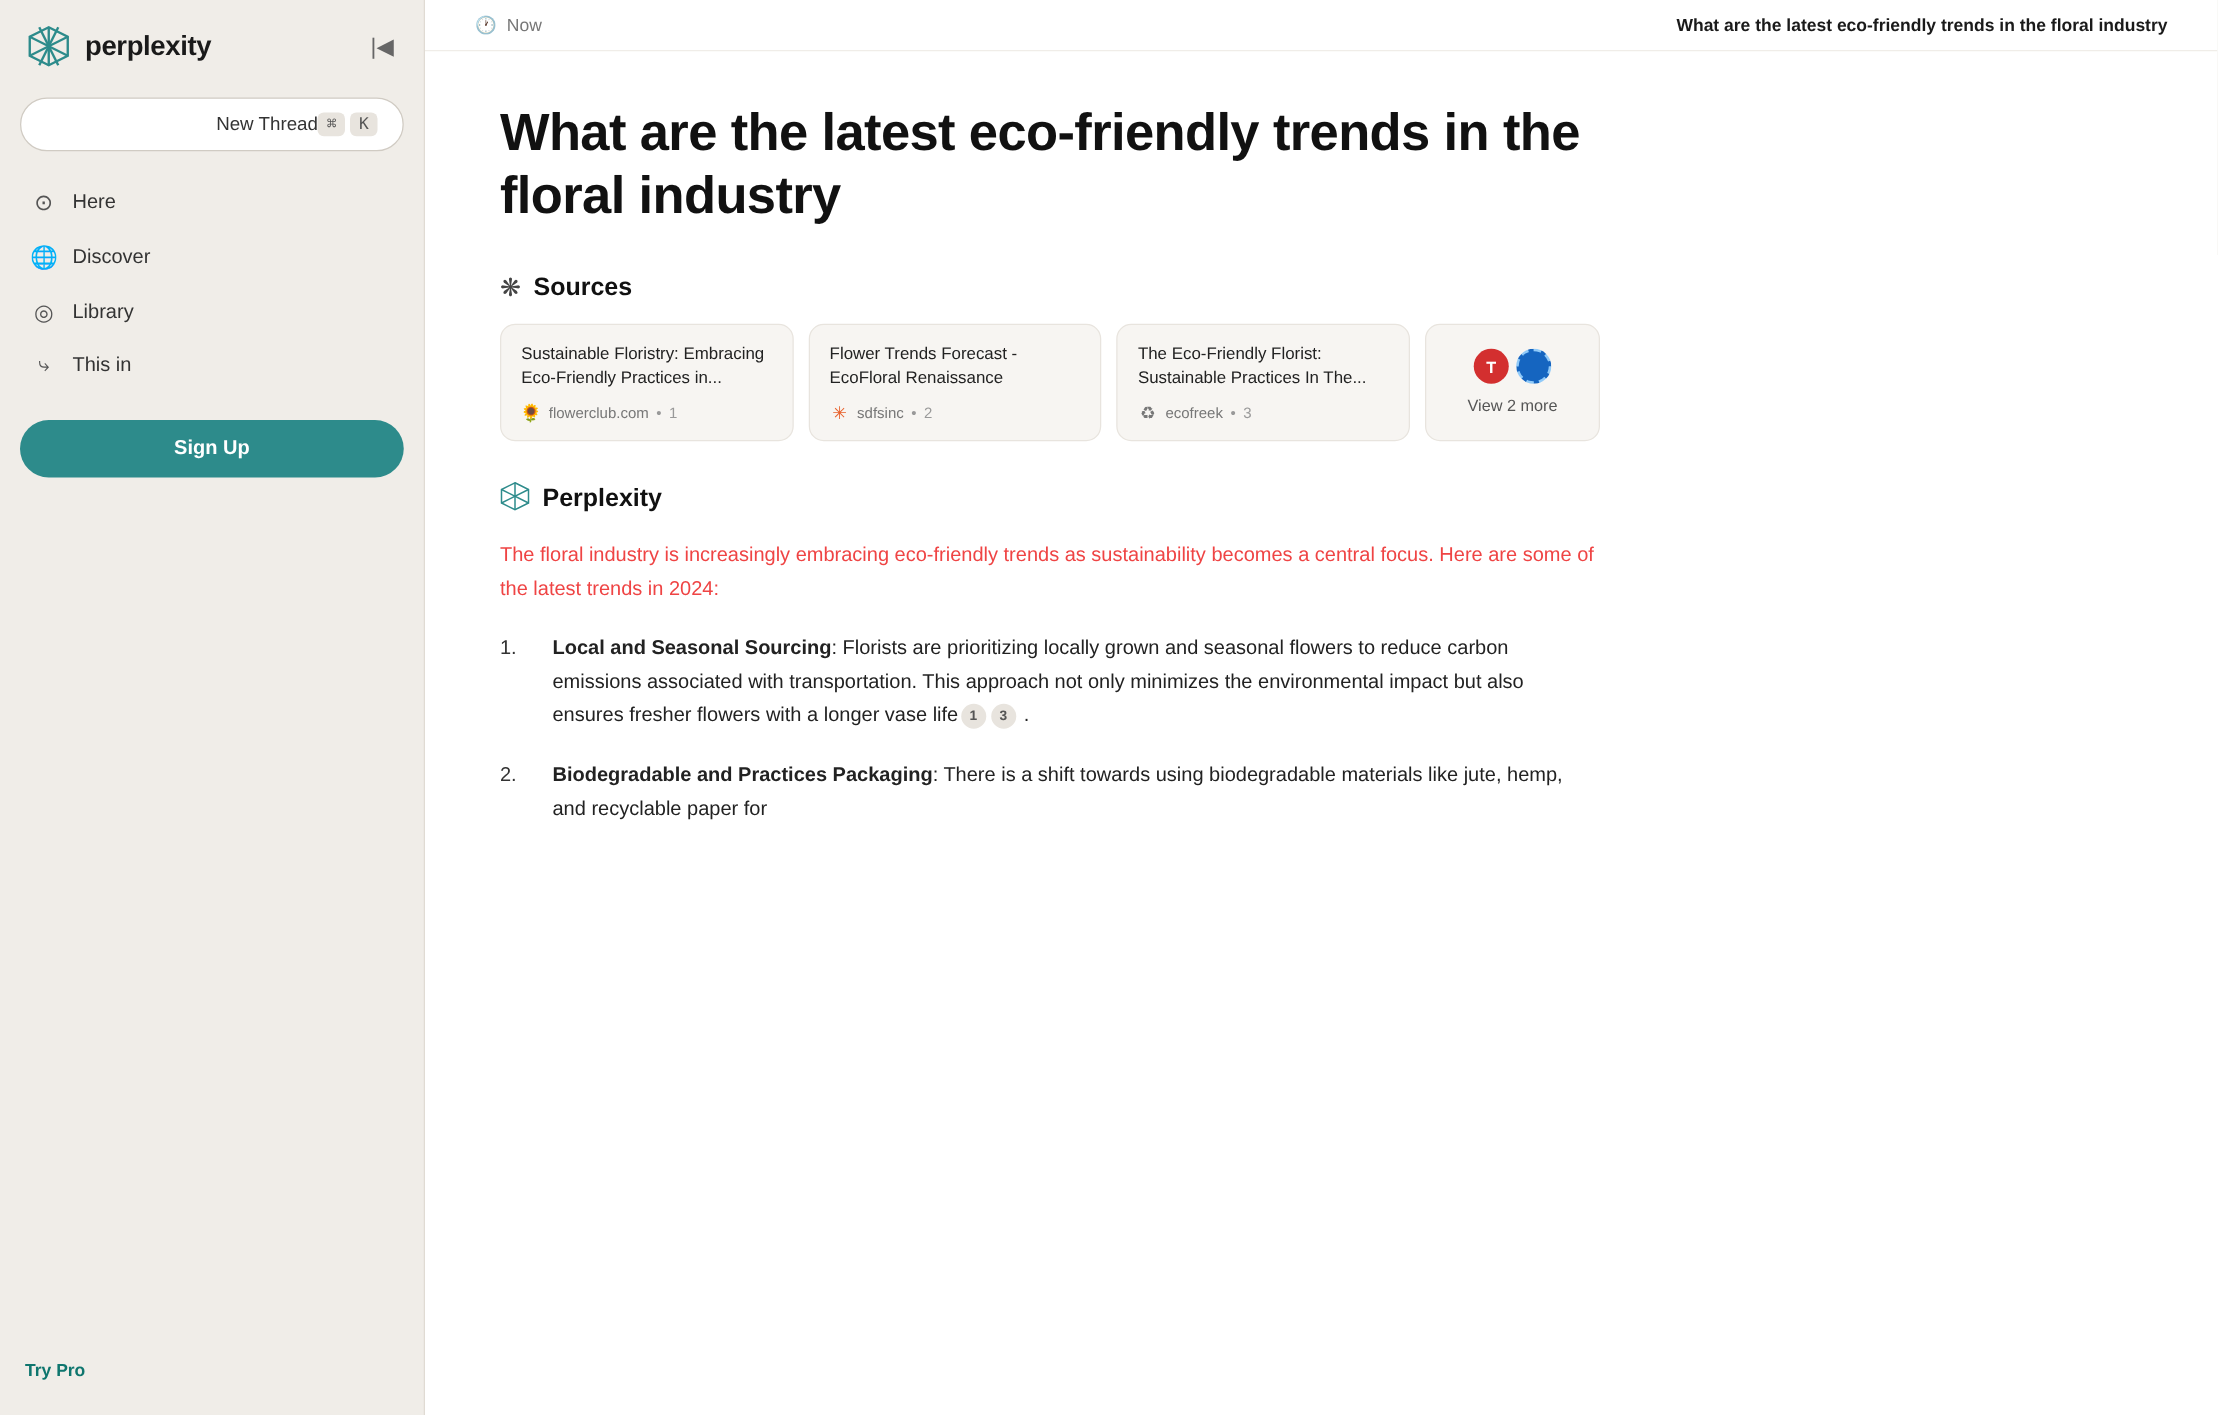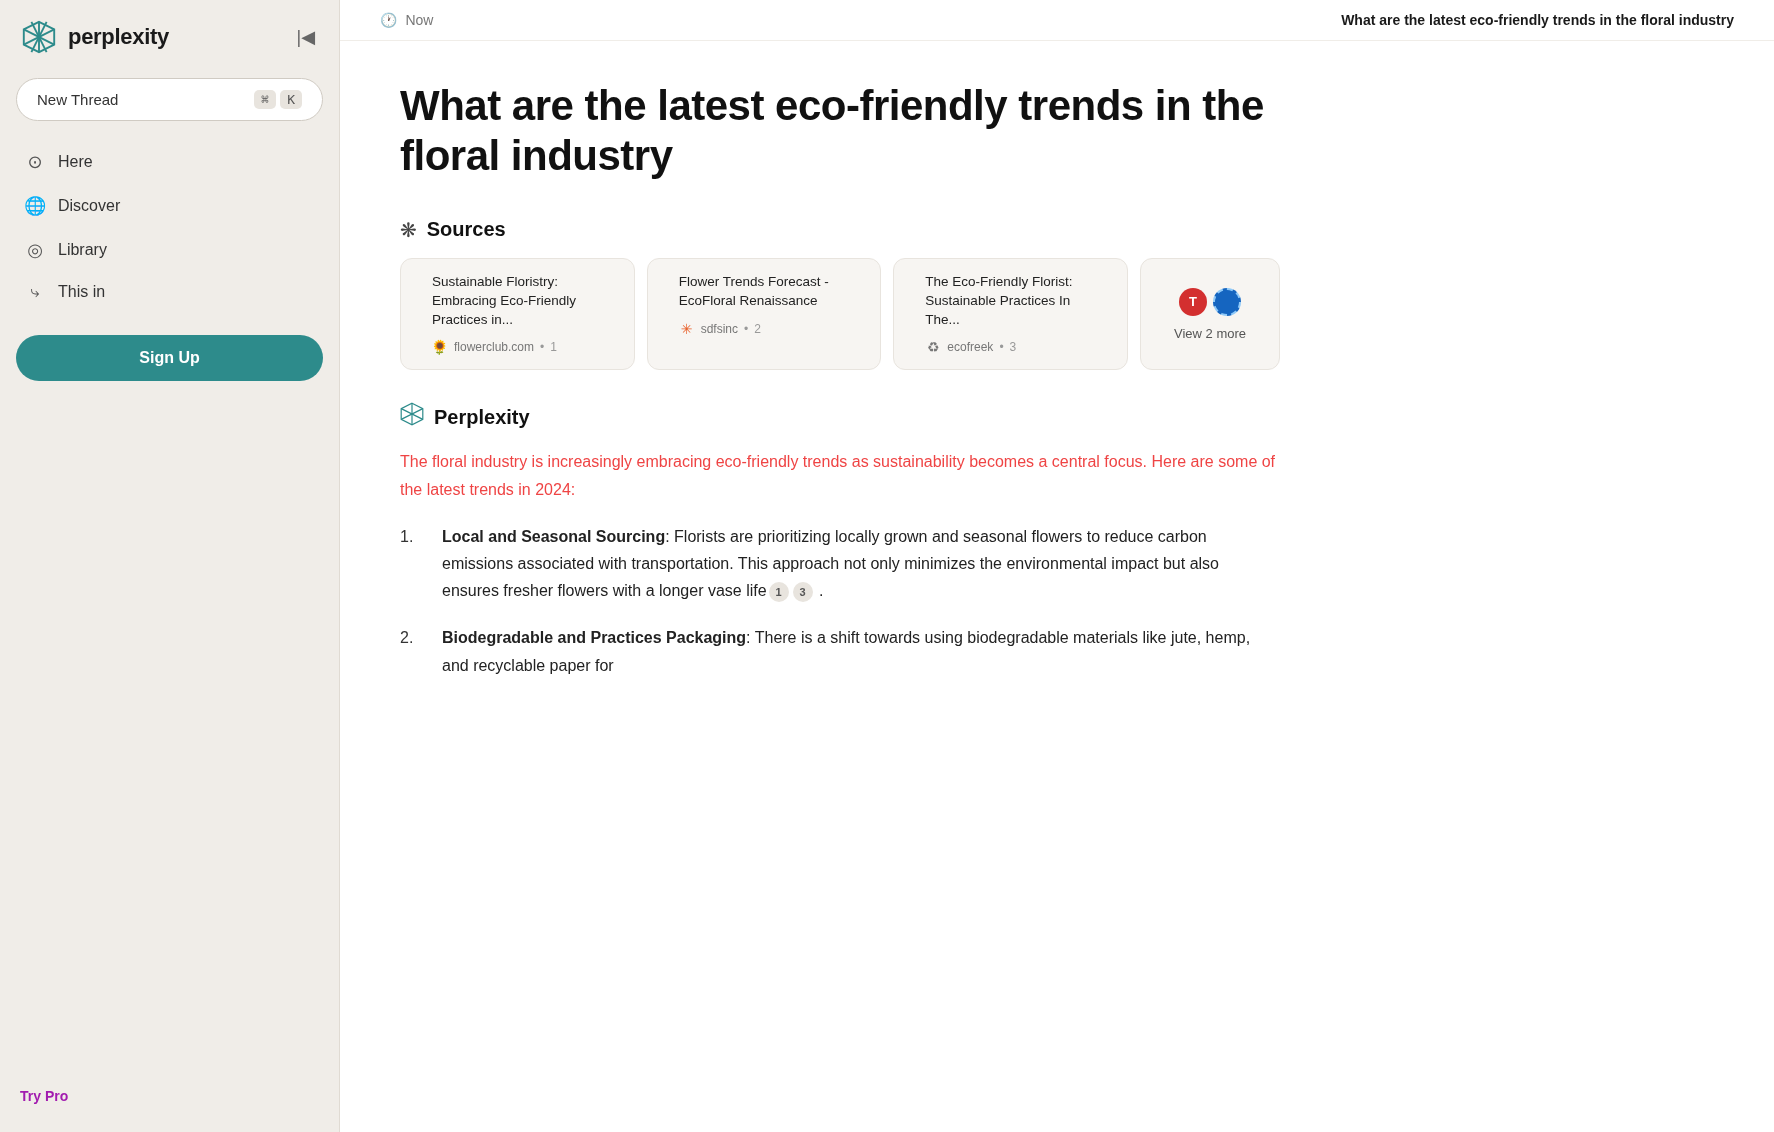--- a/index.html
+++ b/index.html
@@ -58,21 +58,21 @@
     }
 
     #new-thread-btn {
       margin: 8px 16px 16px 16px;
       background: #ffffff;
       border: 1.5px solid #d0cbc3;
       border-radius: 24px;
       padding: 11px 20px;
       display: flex;
       align-items: center;
-      justify-content: space-between;
+      justify-content: flex-end;
       cursor: pointer;
       font-size: 15px;
       color: #333;
       font-weight: 500;
     }
 
     #new-thread-btn .shortcut {
       display: flex;
       gap: 4px;
       align-items: center;
@@ -128,21 +128,21 @@
     }
 
     #sidebar-footer {
       margin-top: auto;
       padding: 20px 20px 24px 20px;
     }
 
     #try-pro-title {
       font-size: 14px;
       font-weight: 700;
-      color: #a21caf;
+      color: #0f766e;
       margin-bottom: 4px;
     }
 
     #try-pro-desc {
       font-size: 13px;
       color: #666;
       line-height: 1.4;
     }
 
     
@@ -222,21 +222,21 @@
     #sources-grid {
       display: flex;
       gap: 12px;
       flex-wrap: nowrap;
     }
 
     .source-card {
       background: #f7f5f2;
       border: 1px solid #e8e4de;
       border-radius: 12px;
-      padding: 14px 31px;
+      padding: 14px 16px;
       flex: 1;
       min-width: 0;
       cursor: pointer;
     }
 
     .source-title {
       font-size: 13.5px;
       font-weight: 500;
       color: #222;
       margin-bottom: 10px;

